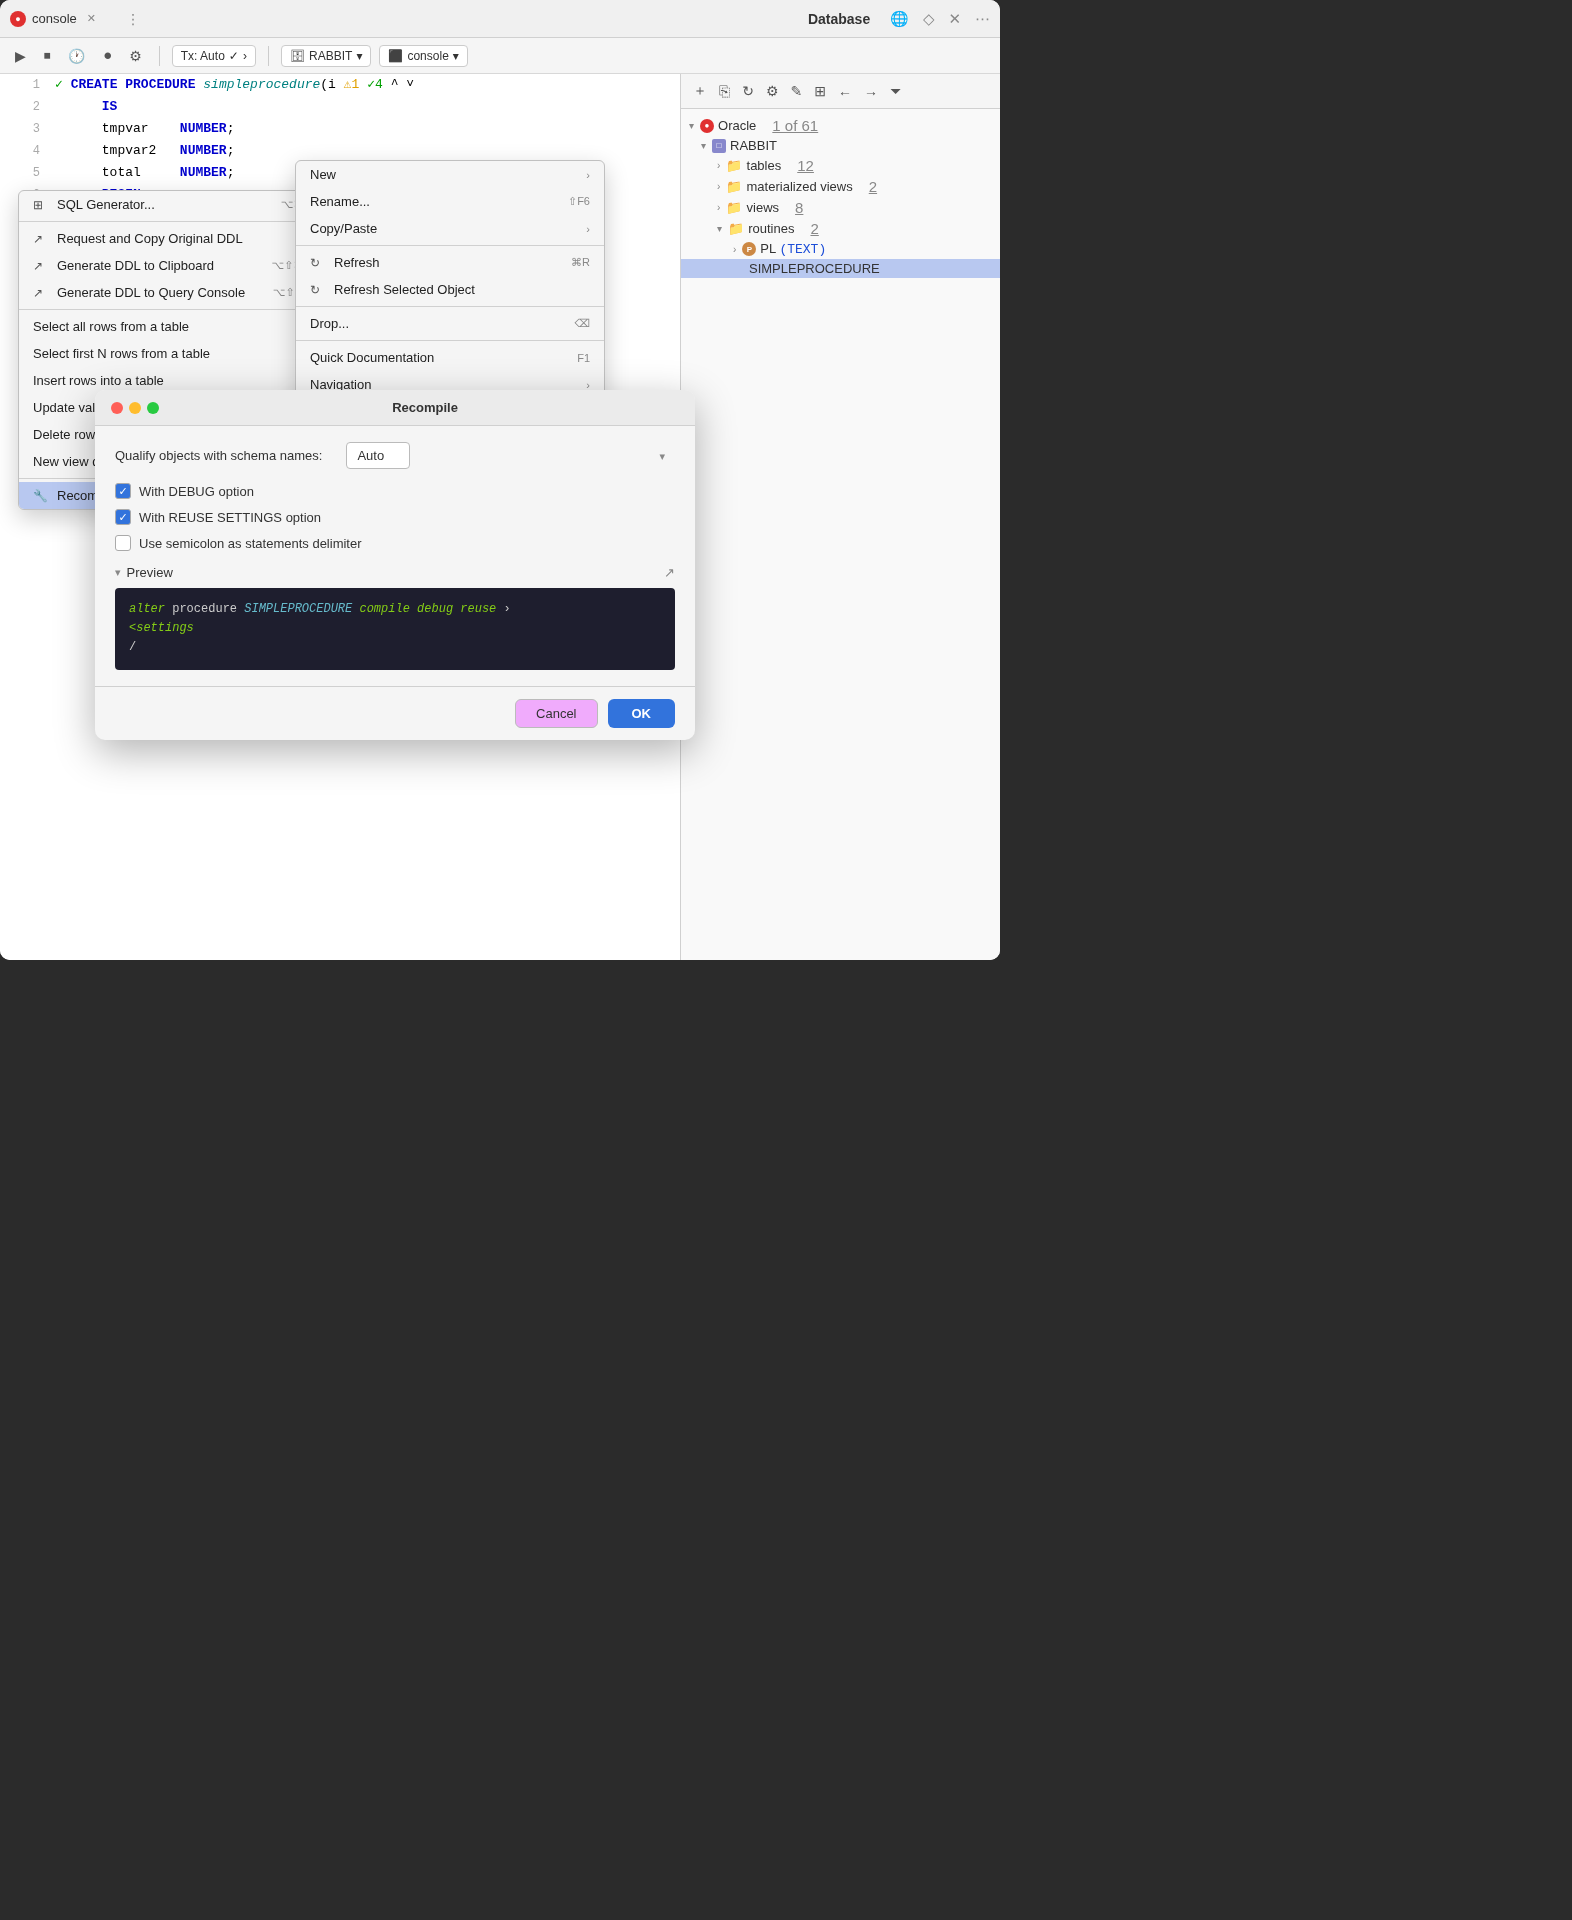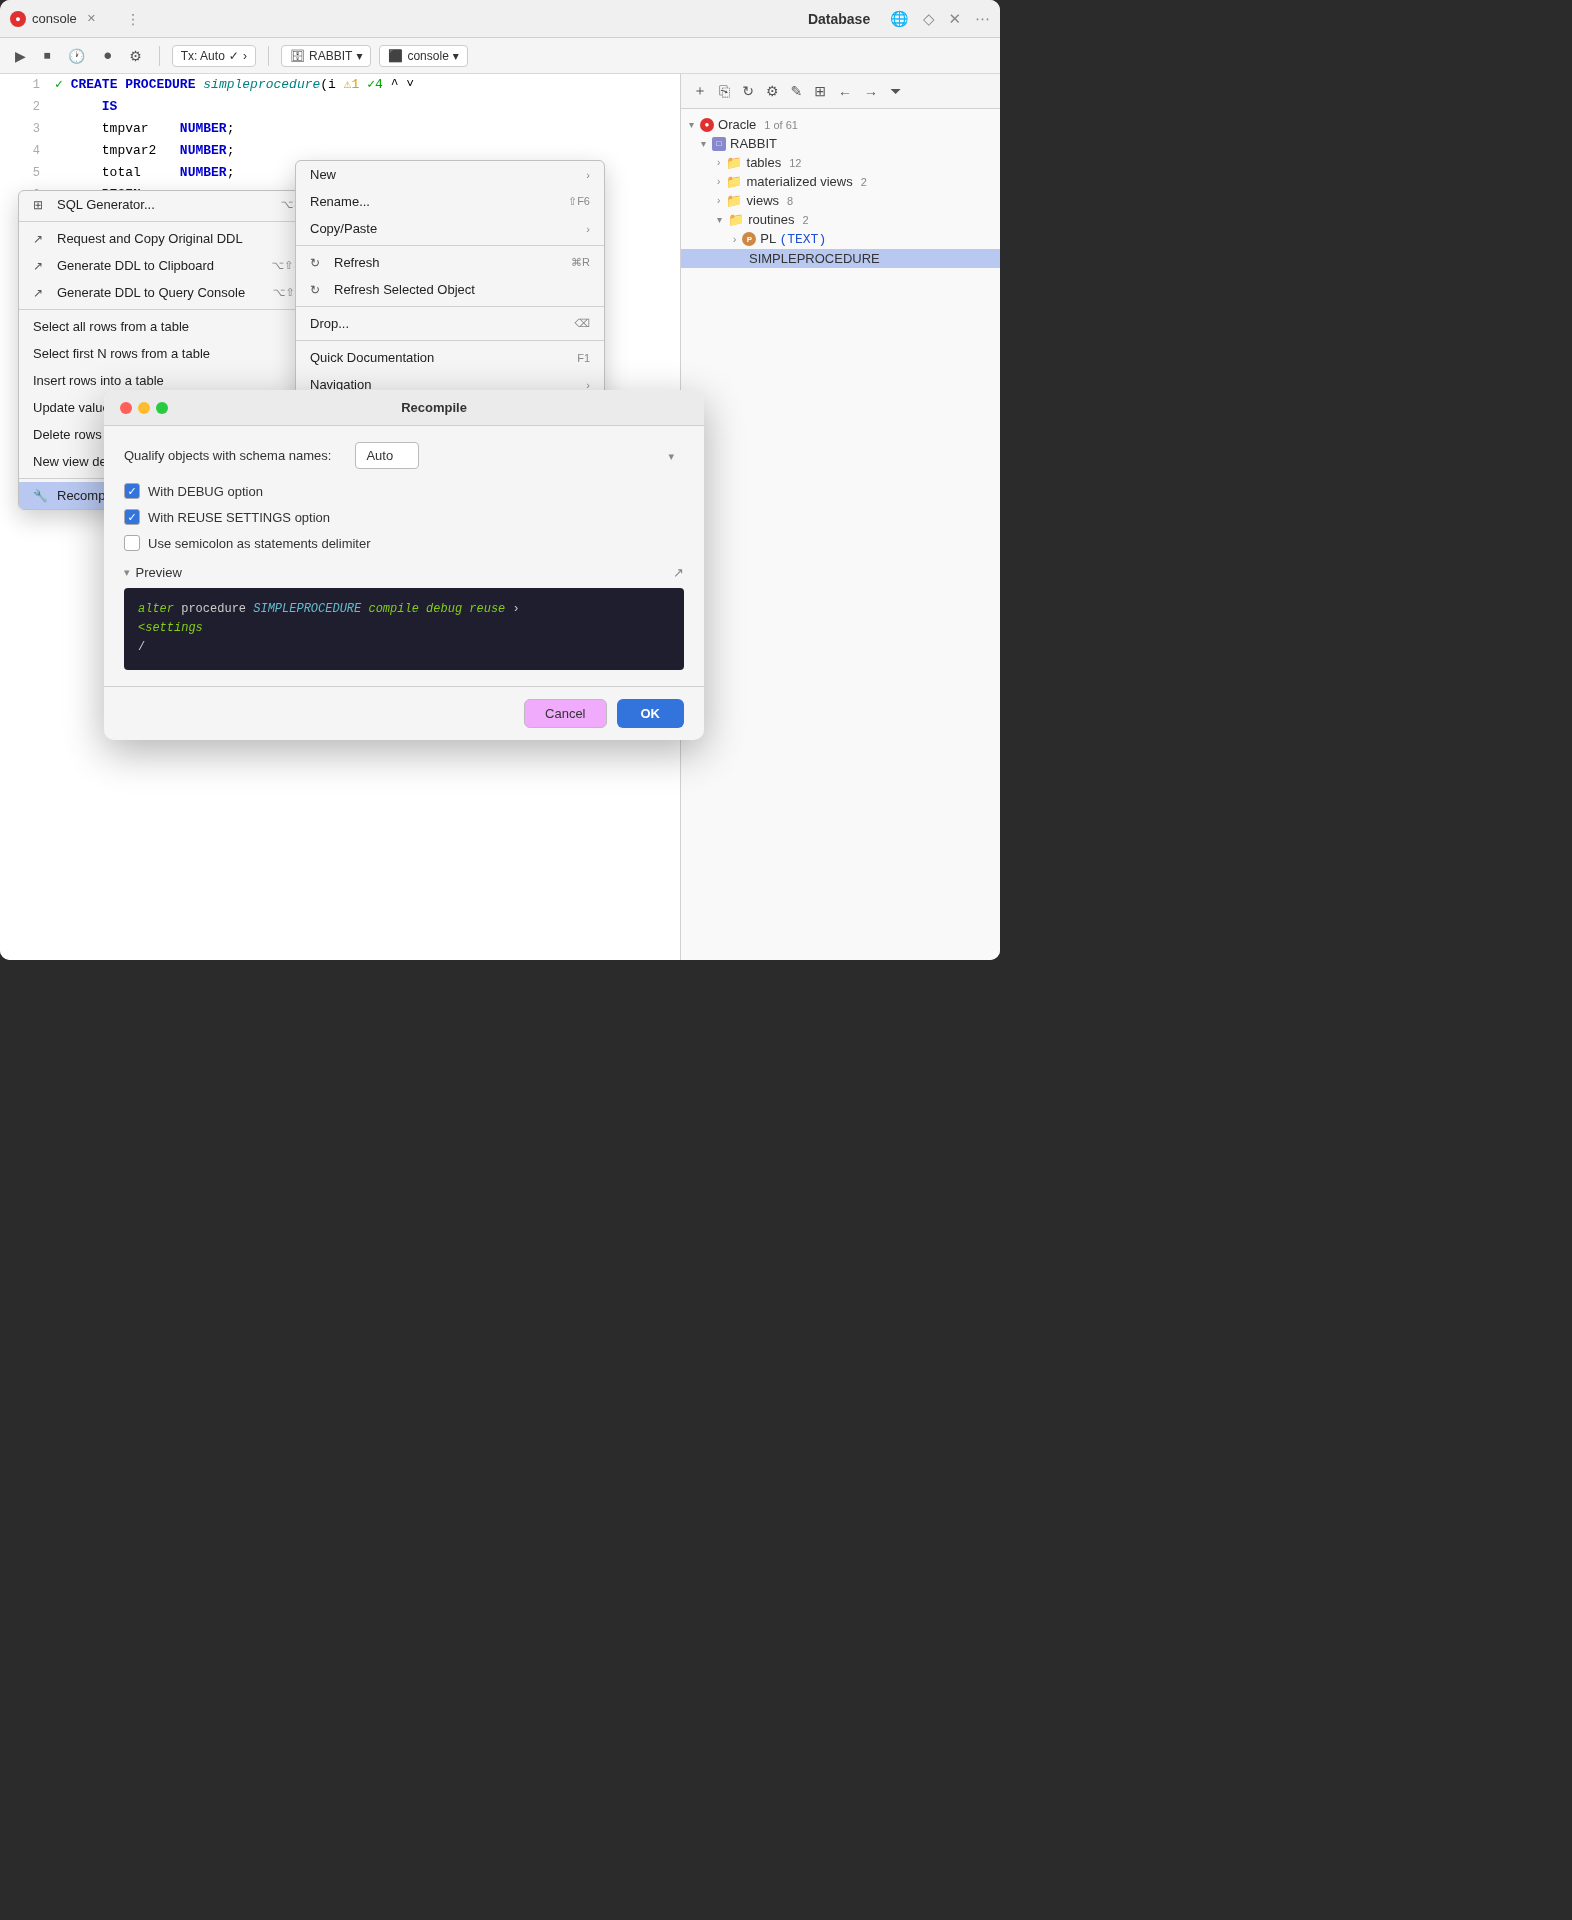--- a/index.html
+++ b/index.html
@@ -179,21 +179,21 @@
       color: #333;
       cursor: pointer;
       gap: 4px;
     }
     .tree-item.highlighted { background: #b8c8f0; }
     .tree-indent-1 { padding-left: 20px; }
     .tree-indent-2 { padding-left: 36px; }
     .tree-indent-3 { padding-left: 52px; }
     .tree-indent-4 { padding-left: 68px; }
     .tree-expand { color: #888; font-size: 10px; margin-right: 2px; }
-    .tree-badge { color: #888; font-size: 11px; margin-left: 4px; }
+    .tree-badge { color: #888; font-size: 15px; margin-left: 12px; text-decoration: underline; }
     .folder-icon { color: #5b8fd4; font-size: 13px; }
     .oracle-icon {
       width: 14px; height: 14px;
       background: #e03030;
       border-radius: 50%;
       display: inline-flex; align-items: center; justify-content: center;
       color: white; font-size: 8px; font-weight: bold;
       flex-shrink: 0;
     }
     .schema-icon {
@@ -257,21 +257,21 @@
 
     
     .dialog-overlay {
       position: absolute;
       top: 0; left: 0; right: 0; bottom: 0;
       z-index: 200;
     }
     .dialog {
       position: absolute;
       top: 390px;
-      left: 104px;
+      left: 95px;
       width: 600px;
       background: #f5f5f5;
       border-radius: 10px;
       box-shadow: 0 12px 40px rgba(0,0,0,0.3);
       overflow: hidden;
     }
     .dialog-title-bar {
       display: flex;
       align-items: center;
       padding: 10px 16px;

